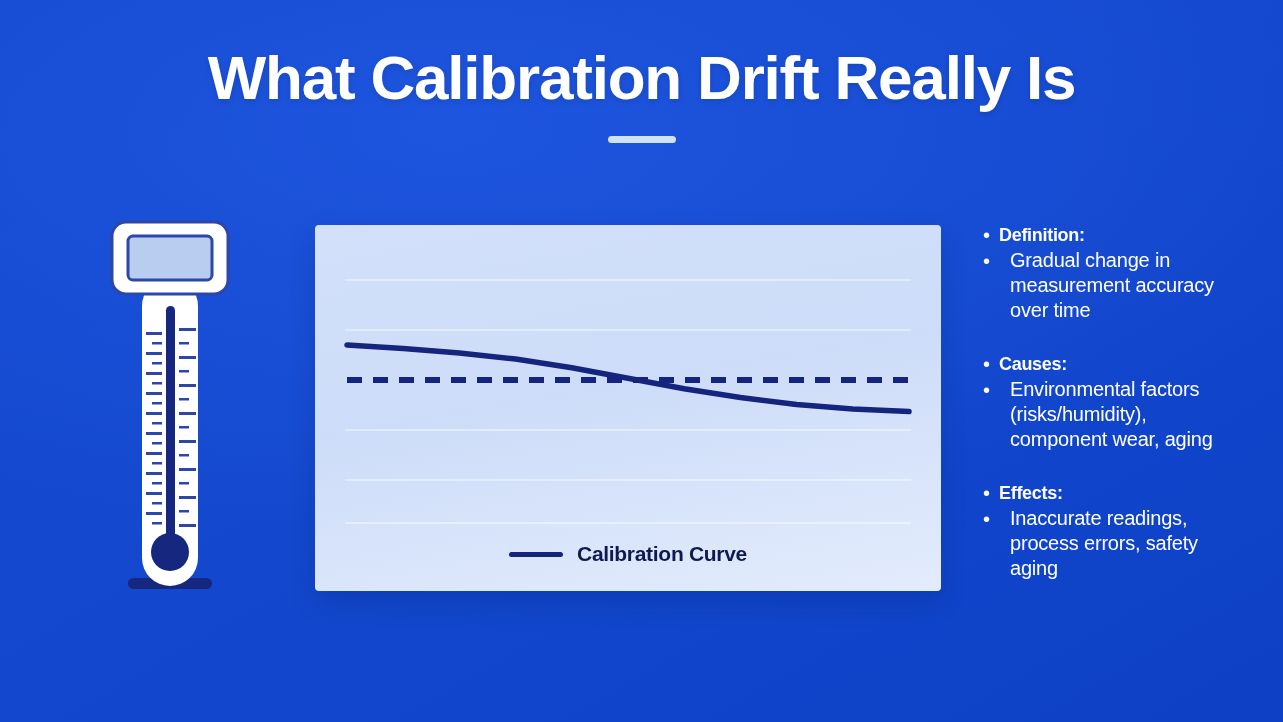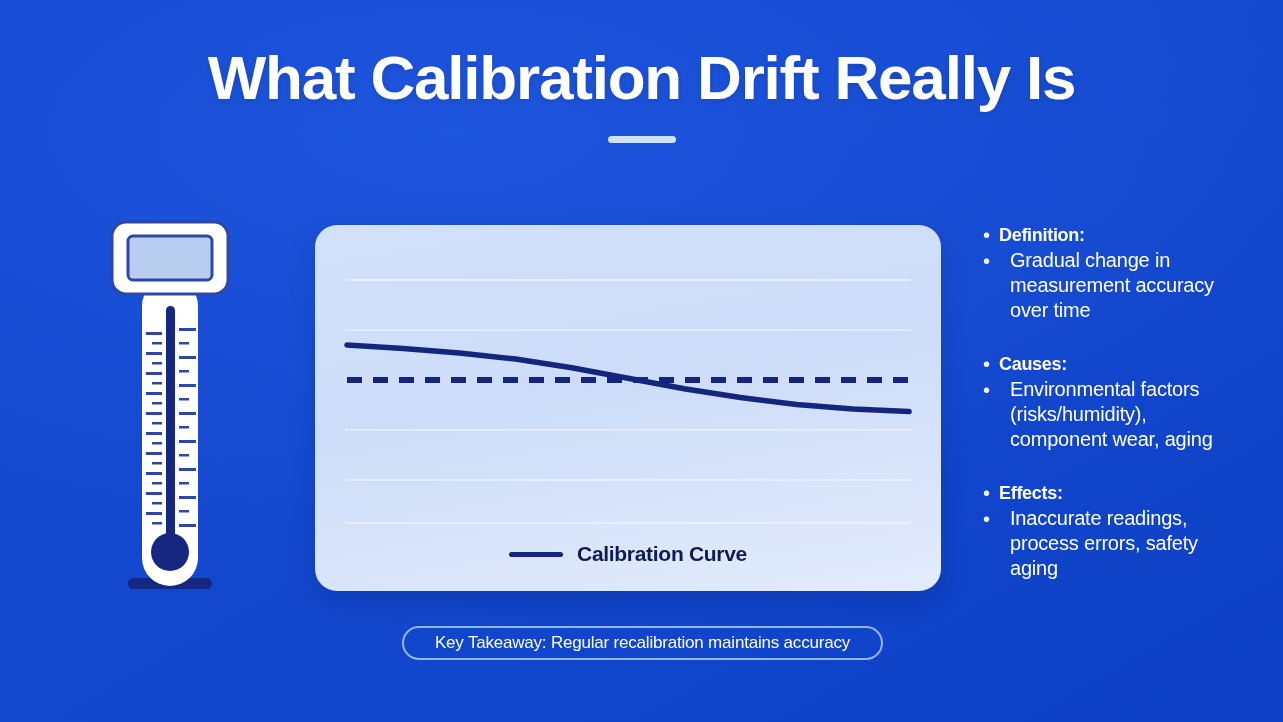--- a/index.html
+++ b/index.html
@@ -54,21 +54,21 @@
     height: 384px;
   }
 
   
   #chart-card {
     position: absolute;
     left: 315px;
     top: 225px;
     width: 626px;
     height: 366px;
-    border-radius: 22px;
+    border-radius: 4px;
     background: linear-gradient(170deg, #d2e0fa 0%, #cddcf8 45%, #e3ecfd 100%);
     box-shadow: 0 10px 26px rgba(5,25,85,0.20);
     overflow: hidden;
   }
   #chart-plot {
     position: absolute;
     left: 0; top: 0;
     width: 626px;
     height: 300px;
   }
@@ -282,17 +282,14 @@
         <span class="bullet-heading">Effects:</span>
       </div>
       <div class="bullet-row">
         <span class="bullet-dot">•</span>
         <span class="bullet-text">Inaccurate readings, process errors, safety aging</span>
       </div>
     </div>
 
   </div>
 
-  <div id="key-takeaway">
-    <span id="key-takeaway-text">Key Takeaway: Regular recalibration maintains accuracy</span>
-  </div>
 
 </div>
 
 </body></html>

